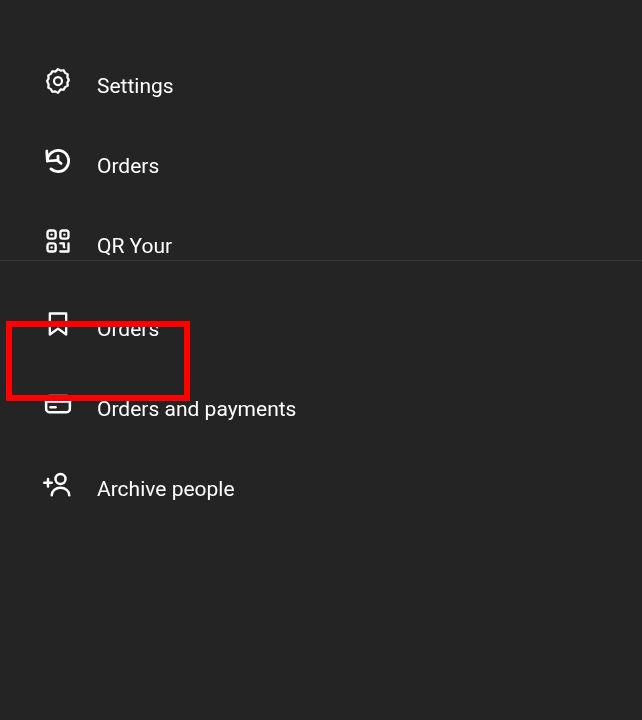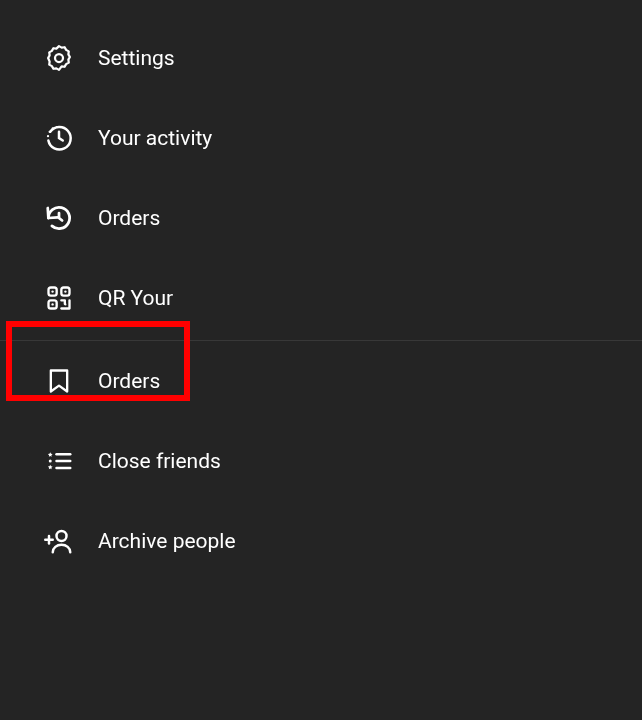--- a/index.html
+++ b/index.html
@@ -12,25 +12,26 @@
     color: #ffffff;
     overflow: hidden;
   }
   .menu {
     display: flex;
     flex-direction: column;
     padding: 18px 0 0 0;
   }
   .menu-item {
     display: flex;
-    align-items: center;
+    align-items: flex-end;
     height: 80px;
-    padding-left: 42px;
+    padding-left: 18px;
     cursor: pointer;
     position: relative;
+    margin-left: 23px;
   }
   .menu-item .icon-wrap {
     width: 34px;
     height: 34px;
     display: flex;
     align-items: center;
     justify-content: center;
     flex-shrink: 0;
   }
   .menu-item .label {
@@ -59,33 +60,20 @@
   <div class="menu-item">
     <span class="icon-wrap">
       <svg width="30" height="30" viewBox="0 0 24 24" fill="none" stroke="#fff" stroke-width="1.8" stroke-linejoin="round" stroke-linecap="round">
         <circle cx="12" cy="12" r="3.2"></circle>
         <path d="M12 2.5l2.1 1.2 2.4-.3 1.2 2.1 2.1 1.2-.3 2.4 1.2 2.1-1.2 2.1.3 2.4-2.1 1.2-1.2 2.1-2.4-.3L12 21.5l-2.1-1.2-2.4.3-1.2-2.1-2.1-1.2.3-2.4L3.3 12l1.2-2.1-.3-2.4 2.1-1.2 1.2-2.1 2.4.3L12 2.5z"></path>
       </svg>
     </span>
     <span class="label">Settings</span>
   </div>
 
-  <div class="menu-item">
-    <span class="icon-wrap">
-      <svg width="30" height="30" viewBox="0 0 24 24" fill="none" stroke="#fff" stroke-width="2" stroke-linecap="round">
-        <path d="M12 7v5l3 2"></path>
-        <path d="M3.5 14A9 9 0 1 0 5 7"></path>
-        <circle cx="3.2" cy="10.5" r="0.9" fill="#fff" stroke="none"></circle>
-        <circle cx="4.5" cy="7" r="0.9" fill="#fff" stroke="none"></circle>
-        <circle cx="7" cy="4.3" r="0.9" fill="#fff" stroke="none"></circle>
-        <circle cx="10.4" cy="3.2" r="0.9" fill="#fff" stroke="none"></circle>
-      </svg>
-    </span>
-    <span class="label">Your activity</span>
-  </div>
 
   <div class="menu-item">
     <span class="icon-wrap">
       <svg width="30" height="30" viewBox="0 0 24 24" fill="none" stroke="#fff" stroke-width="2.2" stroke-linecap="round" stroke-linejoin="round">
         <path d="M3.5 12a8.5 8.5 0 1 1 2.8 6.3"></path>
         <polyline points="3 4 3.5 12 11 11.5"></polyline>
         <path d="M12 8v4l2.5 2"></path>
       </svg>
     </span>
     <span class="label">Orders</span>
@@ -112,34 +100,31 @@
 
   <div class="menu-item">
     <span class="icon-wrap">
       <svg width="28" height="30" viewBox="0 0 24 24" fill="none" stroke="#fff" stroke-width="2" stroke-linejoin="round" stroke-linecap="round">
         <path d="M5 3h14v18l-7-5-7 5V3z"></path>
       </svg>
     </span>
     <span class="label">Orders</span>
   </div>
 
-
   <div class="menu-item">
     <span class="icon-wrap">
-      <svg width="30" height="30" viewBox="0 0 24 24" fill="none" stroke="#fff" stroke-width="2" stroke-linecap="round">
-        <path d="M5 5l.6 1.2 1.3.2-1 .9.2 1.3L5 8l-1.1.6.2-1.3-1-.9 1.3-.2L5 5z" fill="#fff" stroke="none"></path>
-        <line x1="10" y1="6.5" x2="21" y2="6.5"></line>
-        <circle cx="5" cy="12" r="1.2" fill="#fff" stroke="none"></circle>
-        <line x1="10" y1="12" x2="21" y2="12"></line>
-        <path d="M5 15l.6 1.2 1.3.2-1 .9.2 1.3L5 18l-1.1.6.2-1.3-1-.9 1.3-.2L5 15z" fill="#fff" stroke="none"></path>
-        <line x1="10" y1="17.5" x2="21" y2="17.5"></line>
+      <svg width="30" height="30" viewBox="0 0 24 24" fill="none" stroke="#fff" stroke-width="2" stroke-linejoin="round" stroke-linecap="round">
+        <rect x="2.5" y="5.5" width="19" height="13" rx="2.5"></rect>
+        <line x1="2.5" y1="10" x2="21.5" y2="10"></line>
+        <line x1="6" y1="14.5" x2="10" y2="14.5"></line>
       </svg>
     </span>
-    <span class="label">Close friends</span>
+    <span class="label">Orders and payments</span>
   </div>
+
 
 
   <div class="menu-item">
     <span class="icon-wrap">
       <svg width="30" height="30" viewBox="0 0 24 24" fill="none" stroke="#fff" stroke-width="2" stroke-linecap="round" stroke-linejoin="round">
         <circle cx="14" cy="8" r="4"></circle>
         <path d="M7 21c0-3.5 3.1-6 7-6s7 2.5 7 6"></path>
         <line x1="4" y1="8" x2="4" y2="14"></line>
         <line x1="1" y1="11" x2="7" y2="11"></line>
       </svg>

